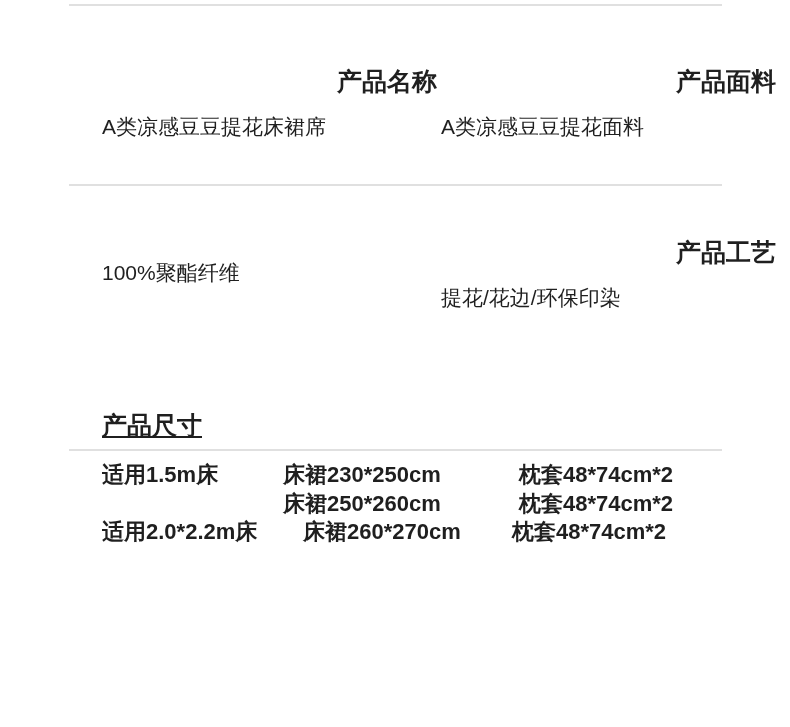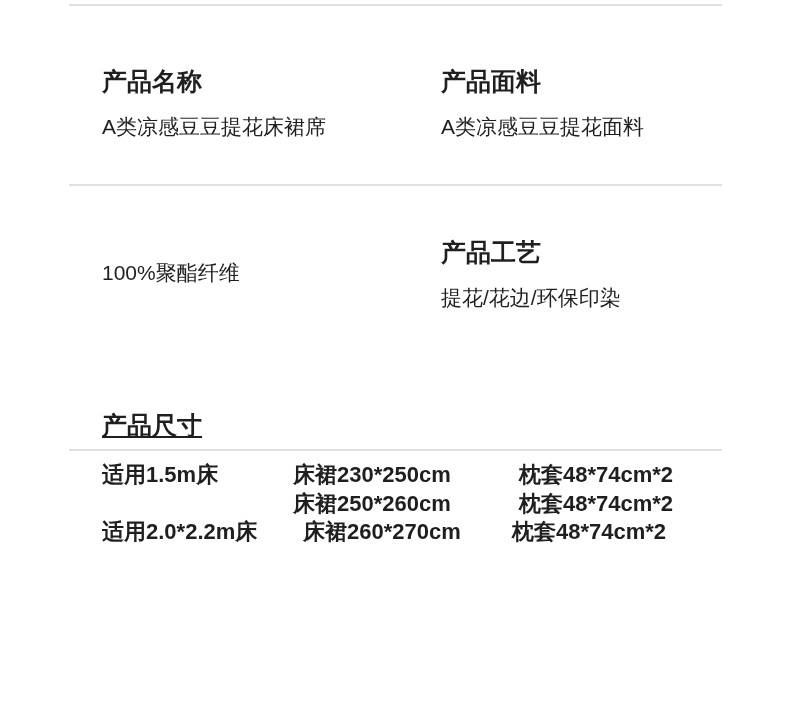--- a/index.html
+++ b/index.html
@@ -17,28 +17,28 @@
   .page{position:relative;width:790px;height:727px;background:var(--bg);overflow:hidden;}
   .divider{position:absolute;left:69px;width:653px;height:2px;background:var(--divider);}
   .d1{top:4px;}
   .d2{top:184px;}
   .d3{top:449px;}
   .spec{position:absolute;width:335px;}
   .s1{top:69px;}
   .s2{top:240px;}
   .col-l{left:102px;}
   .col-r{left:441px;}
-  .spec-title{margin:0;font-size:25px;line-height:25px;font-weight:700;white-space:nowrap;}
+  .spec-title{margin:0;font-size:25px;line-height:25px;font-weight:700;white-space:nowrap;text-align:right;}
   .spec-value{margin:20px 0 0 0;font-size:21px;line-height:26px;font-weight:400;white-space:nowrap;}
   .sizes-title{position:absolute;left:102px;top:413px;margin:0;font-size:25px;line-height:25px;font-weight:700;white-space:nowrap;text-decoration:underline;}
   .size-table{position:absolute;left:102px;top:461px;width:626px;}
   .size-row{position:relative;height:28.5px;}
   .cell{position:absolute;top:0;font-size:22px;line-height:28.5px;font-weight:700;white-space:nowrap;}
   .cell-bed{left:0;}
-  .cell-skirt{left:191px;}
+  .cell-skirt{left:181px;}
   .cell-pillow{left:417px;}
   .size-row.r3 .cell-skirt{left:169px;margin-left:32px;}
   .size-row.r3 .cell-pillow{left:410px;}
 </style>
 </head>
 <body>
 
 <div class="page">
 
   <div class="divider d1"></div>

